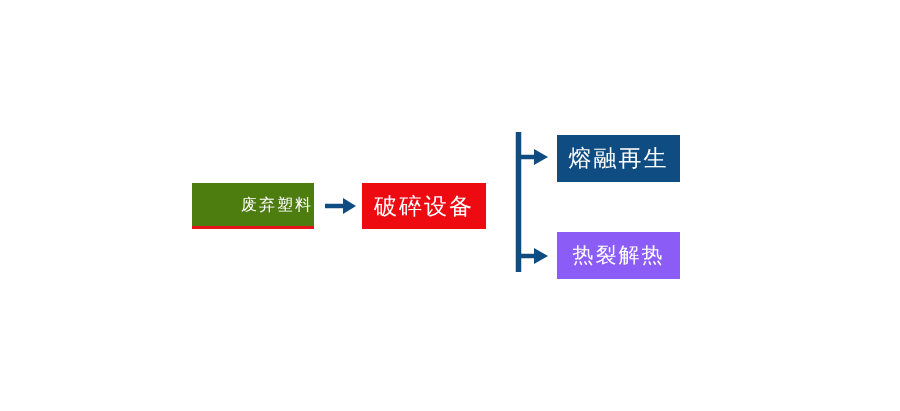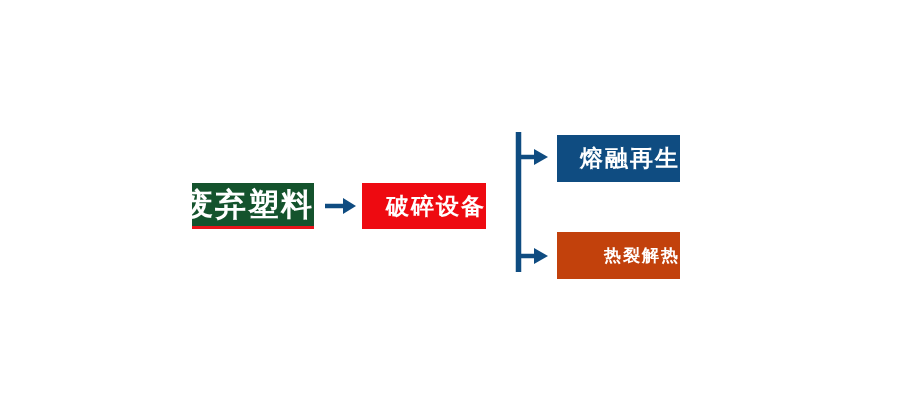--- a/index.html
+++ b/index.html
@@ -20,43 +20,43 @@
     left: 0;
     top: 0;
     width: 900px;
     height: 411px;
   }
 
   .node {
     position: absolute;
     display: flex;
     align-items: center;
-    justify-content: flex-end;
+    justify-content: center;
     box-sizing: border-box;
     color: #ffffff;
     letter-spacing: 2px;
-    font-weight: 700;
+    font-weight: 400;
     white-space: nowrap;
     user-select: none;
   }
 
   .node-label {
     display: block;
     line-height: 1;
   }
 
   
   #node-source {
     left: 192px;
     top: 183px;
     width: 122px;
     height: 46px;
-    background: #14532d;
+    background: #4d7c0f;
     border-bottom: 3px solid #E8131A;
-    font-size: 31px;
+    font-size: 16px;
     padding-left: 48px;
   }
 
   
   #node-process {
     left: 362px;
     top: 183px;
     width: 124px;
     height: 46px;
     background: #EE0A11;
@@ -72,22 +72,22 @@
     background: #0F4C81;
     font-size: 23px;
   }
 
   
   #node-output-2 {
     left: 557px;
     top: 232px;
     width: 123px;
     height: 47px;
-    background: #c2410c;
-    font-size: 17px;
+    background: #8b5cf6;
+    font-size: 21px;
   }
 
   
   #connectors {
     position: absolute;
     left: 0;
     top: 0;
     width: 900px;
     height: 411px;
     pointer-events: none;

